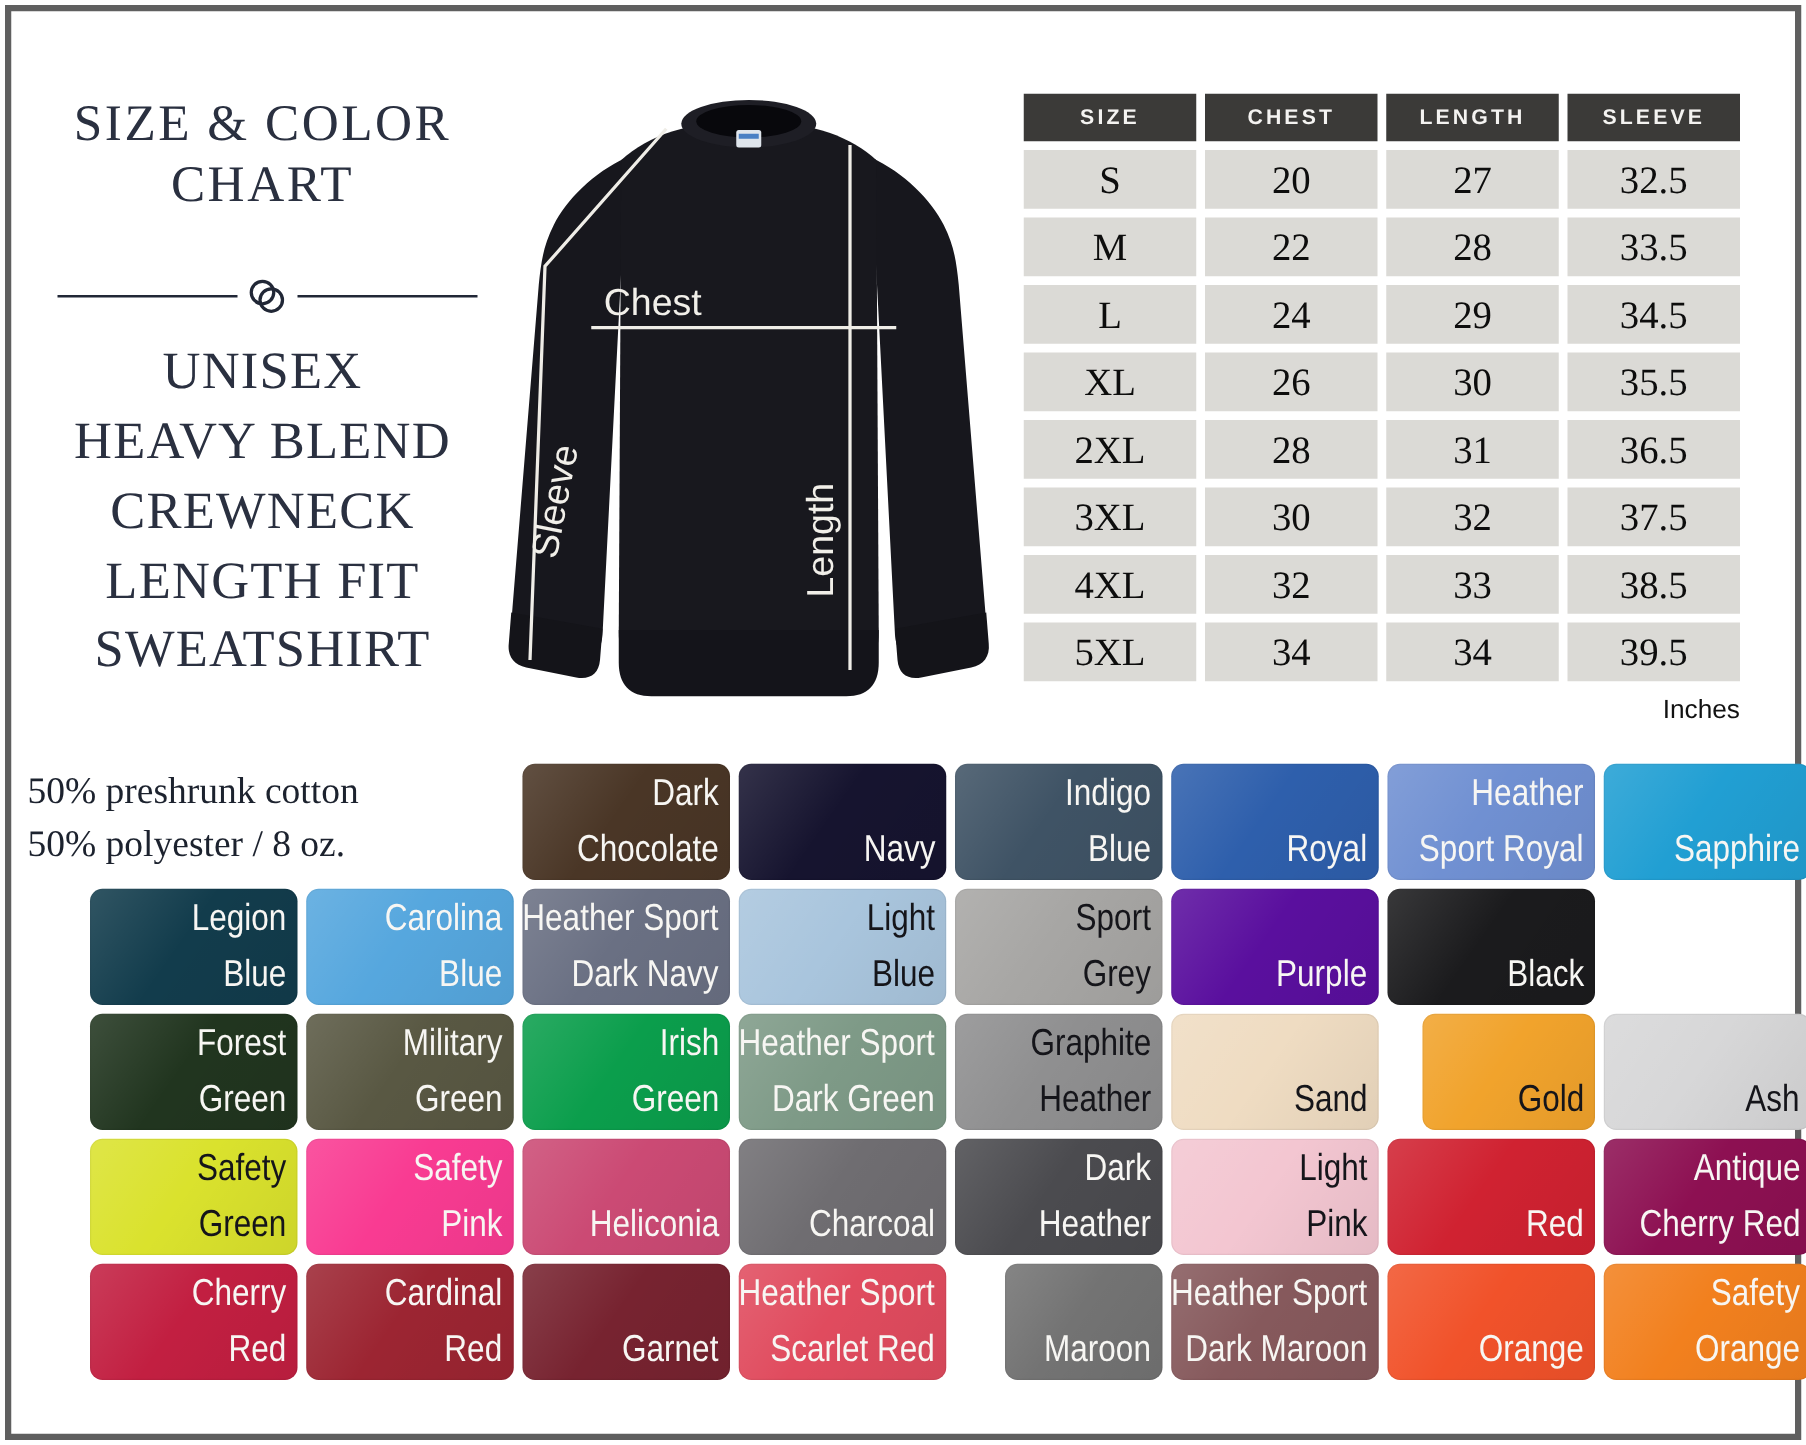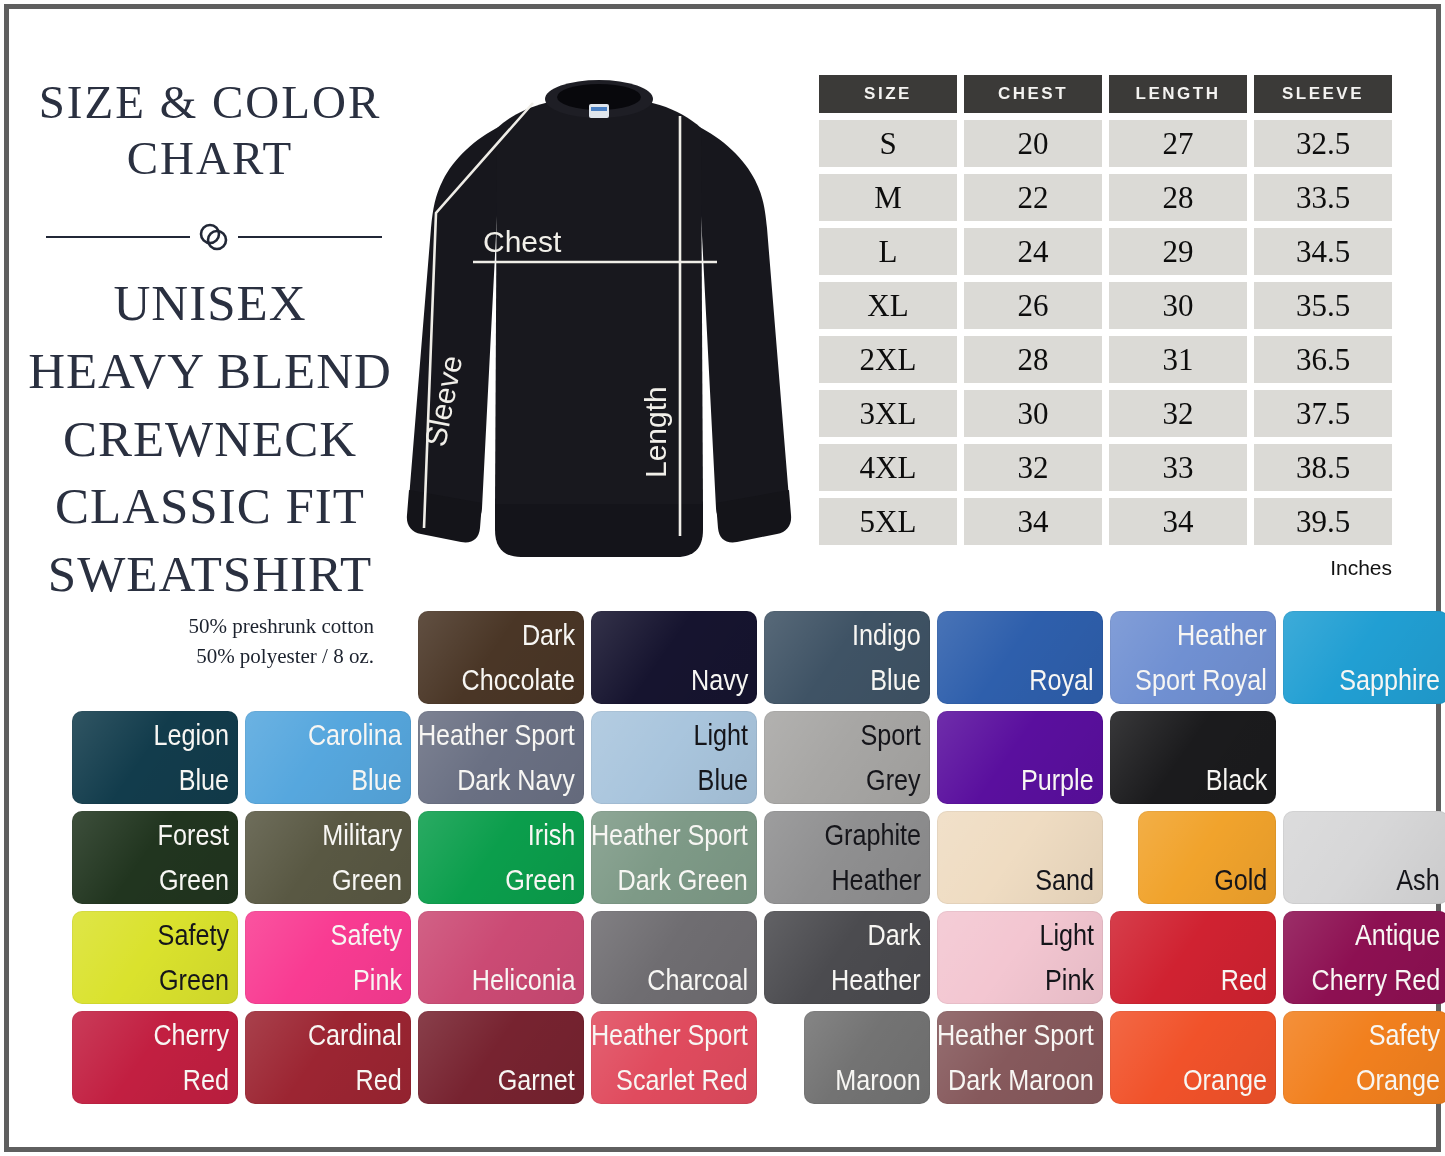--- a/index.html
+++ b/index.html
@@ -2,31 +2,31 @@
 <html><head>
 <meta charset="utf-8">
 <style>
   html,body{margin:0;padding:0;background:#ffffff;}
   .canvas{position:relative;width:1445px;height:1156px;background:#ffffff;overflow:hidden;
           font-family:"Liberation Sans",sans-serif;}
   .frame{position:absolute;inset:4px;border:5px solid #5f5f5f;pointer-events:none;}
 
   
   .title-block{position:absolute;left:30px;top:74px;width:360px;text-align:center;
-               font-family:"Liberation Serif",serif;color:#2a3040;font-size:47px;
+               font-family:"Liberation Serif",serif;color:#2a3040;font-size:41px;
                line-height:1.2;letter-spacing:2px;}
   .divider{position:absolute;left:46px;top:222px;width:336px;height:30px;
            display:flex;align-items:center;}
   .divider .line{flex:1;height:2px;background:#212736;}
   .divider svg{margin:0 4px;}
   .subtitle{position:absolute;left:20px;top:270px;width:380px;text-align:center;
-            font-family:"Liberation Serif",serif;color:#2a3040;font-size:51px;
+            font-family:"Liberation Serif",serif;color:#2a3040;font-size:42px;
             line-height:1.33;letter-spacing:1px;}
-  .fabric-note{position:absolute;left:22px;top:612px;width:352px;text-align:right;
-               font-family:"Liberation Serif",serif;color:#1c222e;font-size:21px;line-height:1.42;}
+  .fabric-note{position:absolute;left:22px;top:612px;width:352px;text-align:left;
+               font-family:"Liberation Serif",serif;color:#1c222e;font-size:30px;line-height:1.42;}
 
   
   .garment{position:absolute;left:383px;top:66px;width:432px;height:510px;}
 
   
   .size-table{position:absolute;left:819px;top:75px;display:grid;
               grid-template-columns:repeat(4,138px);gap:7px;}
   .size-table .th{height:38px;background:#3b3a38;color:#f4f3f1;display:flex;align-items:center;
                   justify-content:center;font-size:17px;font-weight:700;letter-spacing:2.5px;}
   .size-table .td{height:47px;background:#dbdad6;display:flex;align-items:center;justify-content:center;
@@ -63,21 +63,21 @@
       <circle cx="16" cy="12" r="9" fill="none" stroke="#212736" stroke-width="2.6"></circle>
       <circle cx="23" cy="18" r="9" fill="none" stroke="#212736" stroke-width="2.6"></circle>
     </svg>
     <div class="line"></div>
   </div>
 
   <div class="subtitle">
     <div>UNISEX</div>
     <div>HEAVY BLEND</div>
     <div>CREWNECK</div>
-    <div>CLASSIC FIT</div>
+    <div>LENGTH FIT</div>
     <div>SWEATSHIRT</div>
   </div>
 
   <div class="fabric-note">
     <div>50% preshrunk cotton</div>
     <div>50% polyester / 8 oz.</div>
   </div>
 
   <div class="garment">
     <svg viewBox="0 0 432 510" width="432" height="510">

